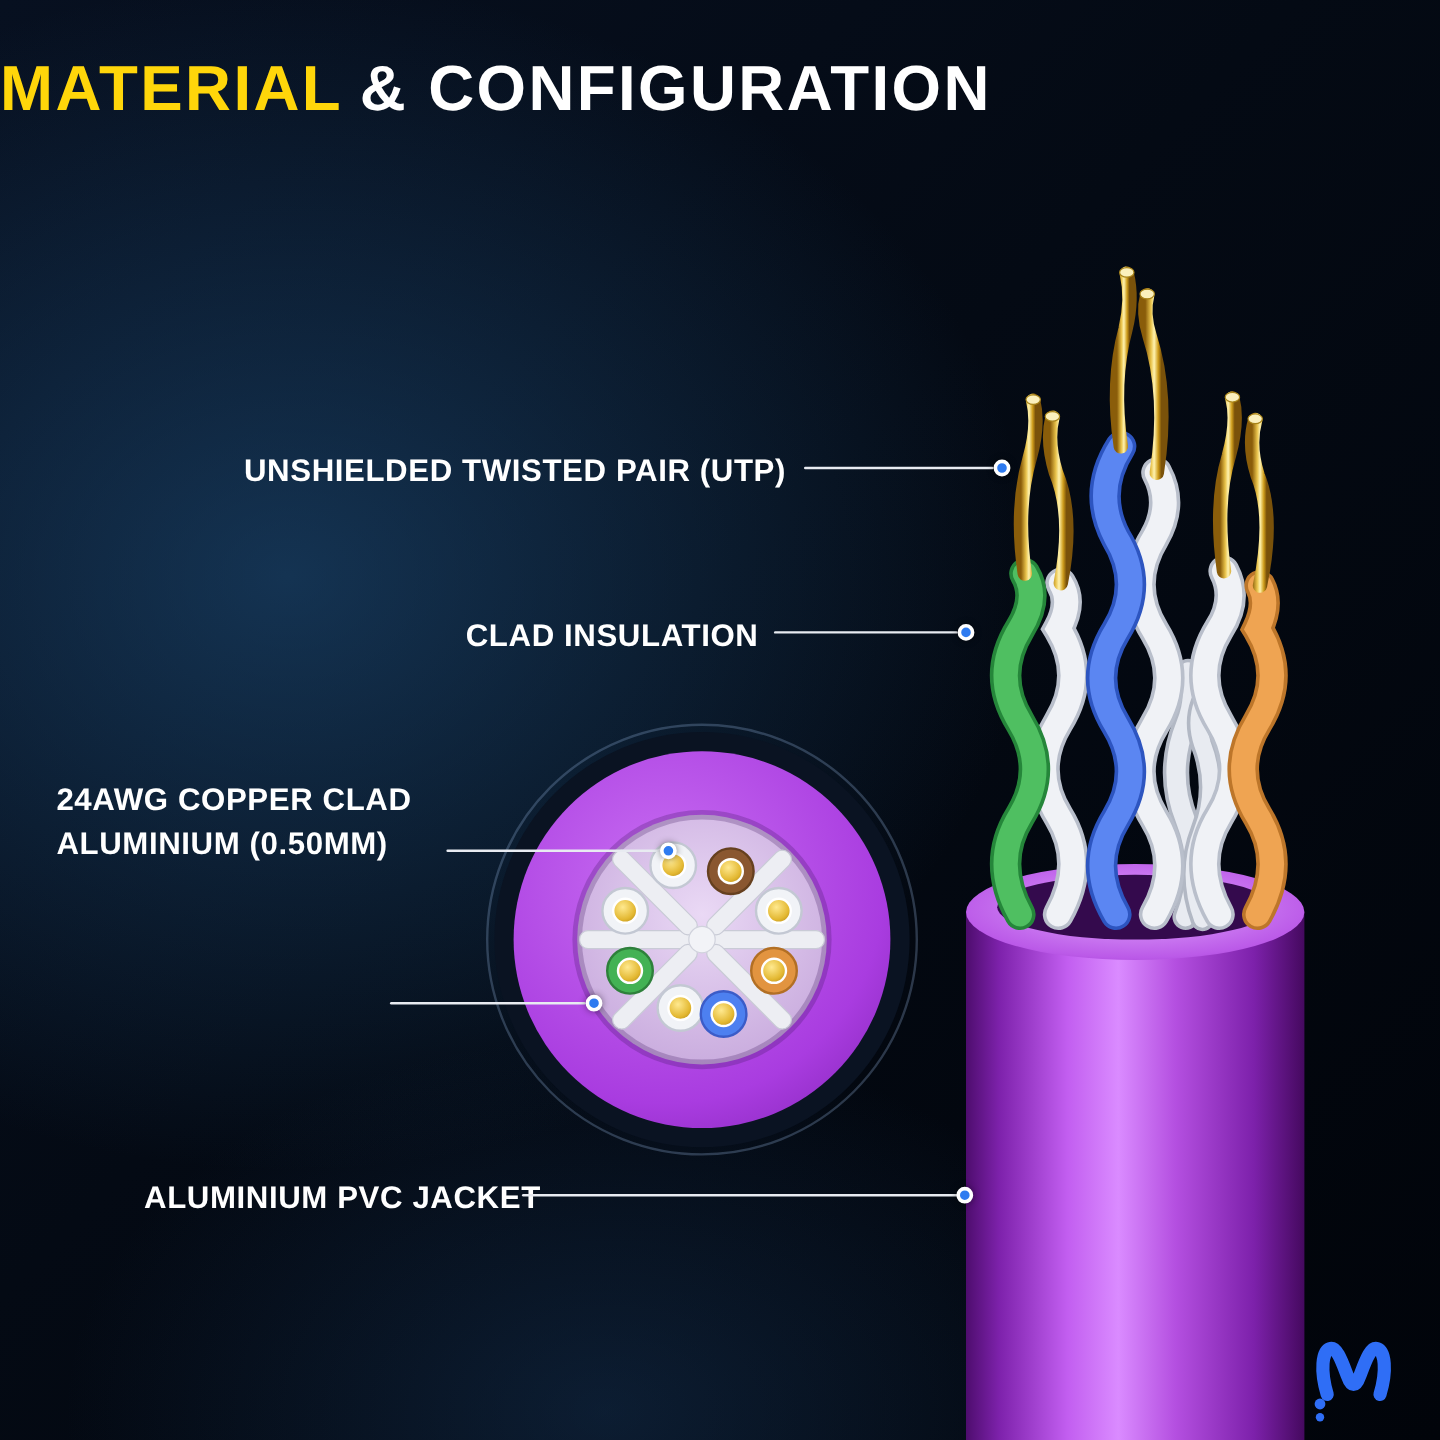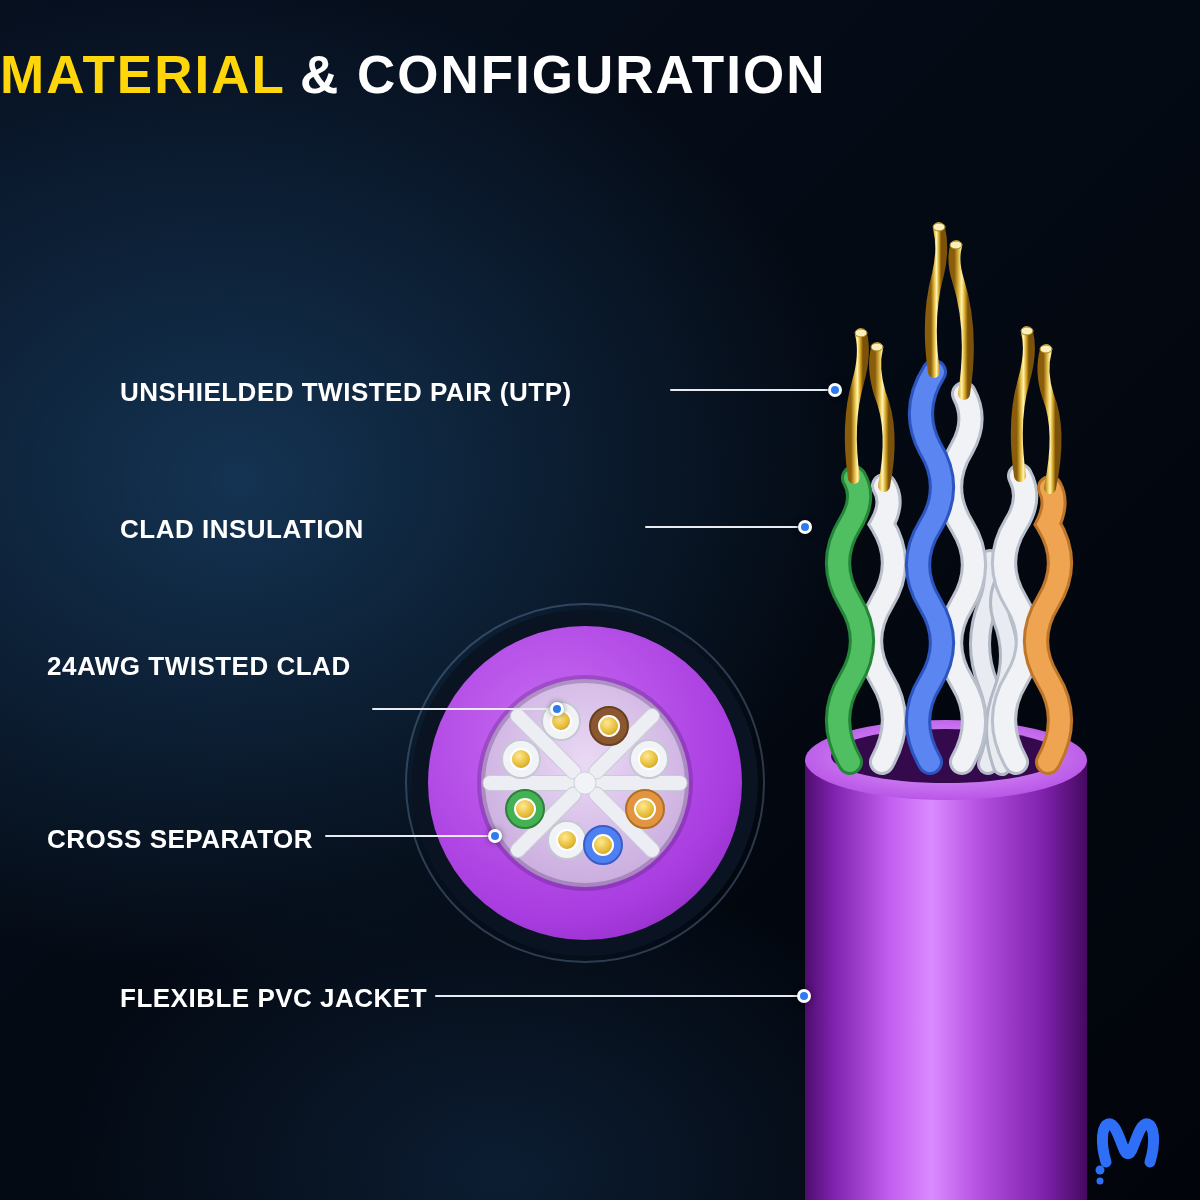--- a/index.html
+++ b/index.html
@@ -15,21 +15,21 @@
   .title{
     position:absolute;top:44px;left:0;width:100%;text-align:left;
     font-size:53px;font-weight:800;letter-spacing:2px;color:#ffffff;white-space:nowrap;
   }
   .title .hl{color:#ffd60a;}
   .title .rest{margin-left:14px;color:#ffffff;}
   .callout-label{
     position:absolute;color:#ffffff;font-weight:700;font-size:26px;
     letter-spacing:0.5px;white-space:nowrap;
   }
-  .align-right{}
+  .align-right{text-align:right;}
   .two-line{line-height:37px;}
   .leader{position:absolute;height:2px;background:#e8ebf1;border-radius:1px;}
   .dot{
     position:absolute;width:14px;height:14px;border-radius:50%;
     background:#2e7bf0;border:3px solid #ffffff;box-sizing:border-box;
     box-shadow:0 0 6px rgba(0,0,0,0.45);
   }
   .logo{position:absolute;left:1092px;top:1104px;width:84px;height:84px;}
 </style>
 </head>
@@ -188,30 +188,30 @@
 
   <div class="callout-label align-right" style="left:120px;top:377px;width:535px;">UNSHIELDED TWISTED PAIR (UTP)</div>
   <div class="leader" style="left:670px;top:389px;width:158px;"></div>
   <div class="dot" style="left:828px;top:383px;"></div>
 
   <div class="callout-label align-right" style="left:120px;top:514px;width:512px;">CLAD INSULATION</div>
   <div class="leader" style="left:645px;top:526px;width:153px;"></div>
   <div class="dot" style="left:798px;top:520px;"></div>
 
   <div class="callout-label two-line" style="left:47px;top:648px;">
-    <div>24AWG TWISTED CLAD</div>
+    <div>24AWG COPPER CLAD</div>
+    <div>ALUMINIUM (0.50MM)</div>
   </div>
   <div class="leader" style="left:372px;top:708px;width:178px;"></div>
   <div class="dot" style="left:550px;top:702px;"></div>
 
-  <div class="callout-label" style="left:47px;top:824px;">CROSS SEPARATOR</div>
   <div class="leader" style="left:325px;top:835px;width:163px;"></div>
   <div class="dot" style="left:488px;top:829px;"></div>
 
-  <div class="callout-label" style="left:120px;top:983px;">FLEXIBLE PVC JACKET</div>
+  <div class="callout-label" style="left:120px;top:983px;">ALUMINIUM PVC JACKET</div>
   <div class="leader" style="left:435px;top:995px;width:364px;"></div>
   <div class="dot" style="left:797px;top:989px;"></div>
 
   <svg class="logo" viewBox="0 0 84 84">
     <path d="M14,58 C8,38 10,22 16,20 C22,18 26,30 31,43 C34,52 38,52 41,43 C46,30 50,18 56,20 C62,22 64,38 58,58" fill="none" stroke="#2f6ef6" stroke-width="11" stroke-linecap="round" stroke-linejoin="round"></path>
     <circle cx="8" cy="66" r="4.5" fill="#2f6ef6"></circle>
     <circle cx="8" cy="77" r="3.5" fill="#2f6ef6"></circle>
   </svg>
 
 </div>

